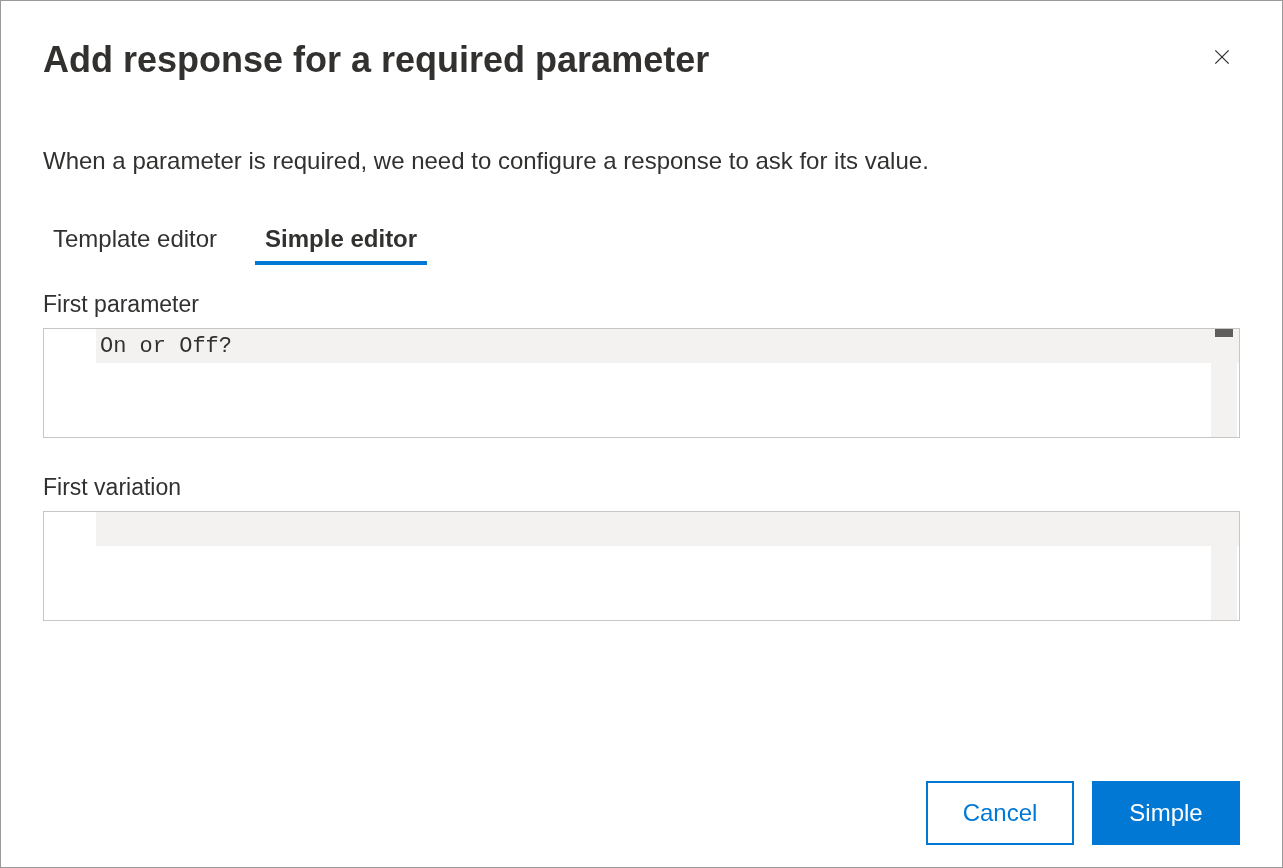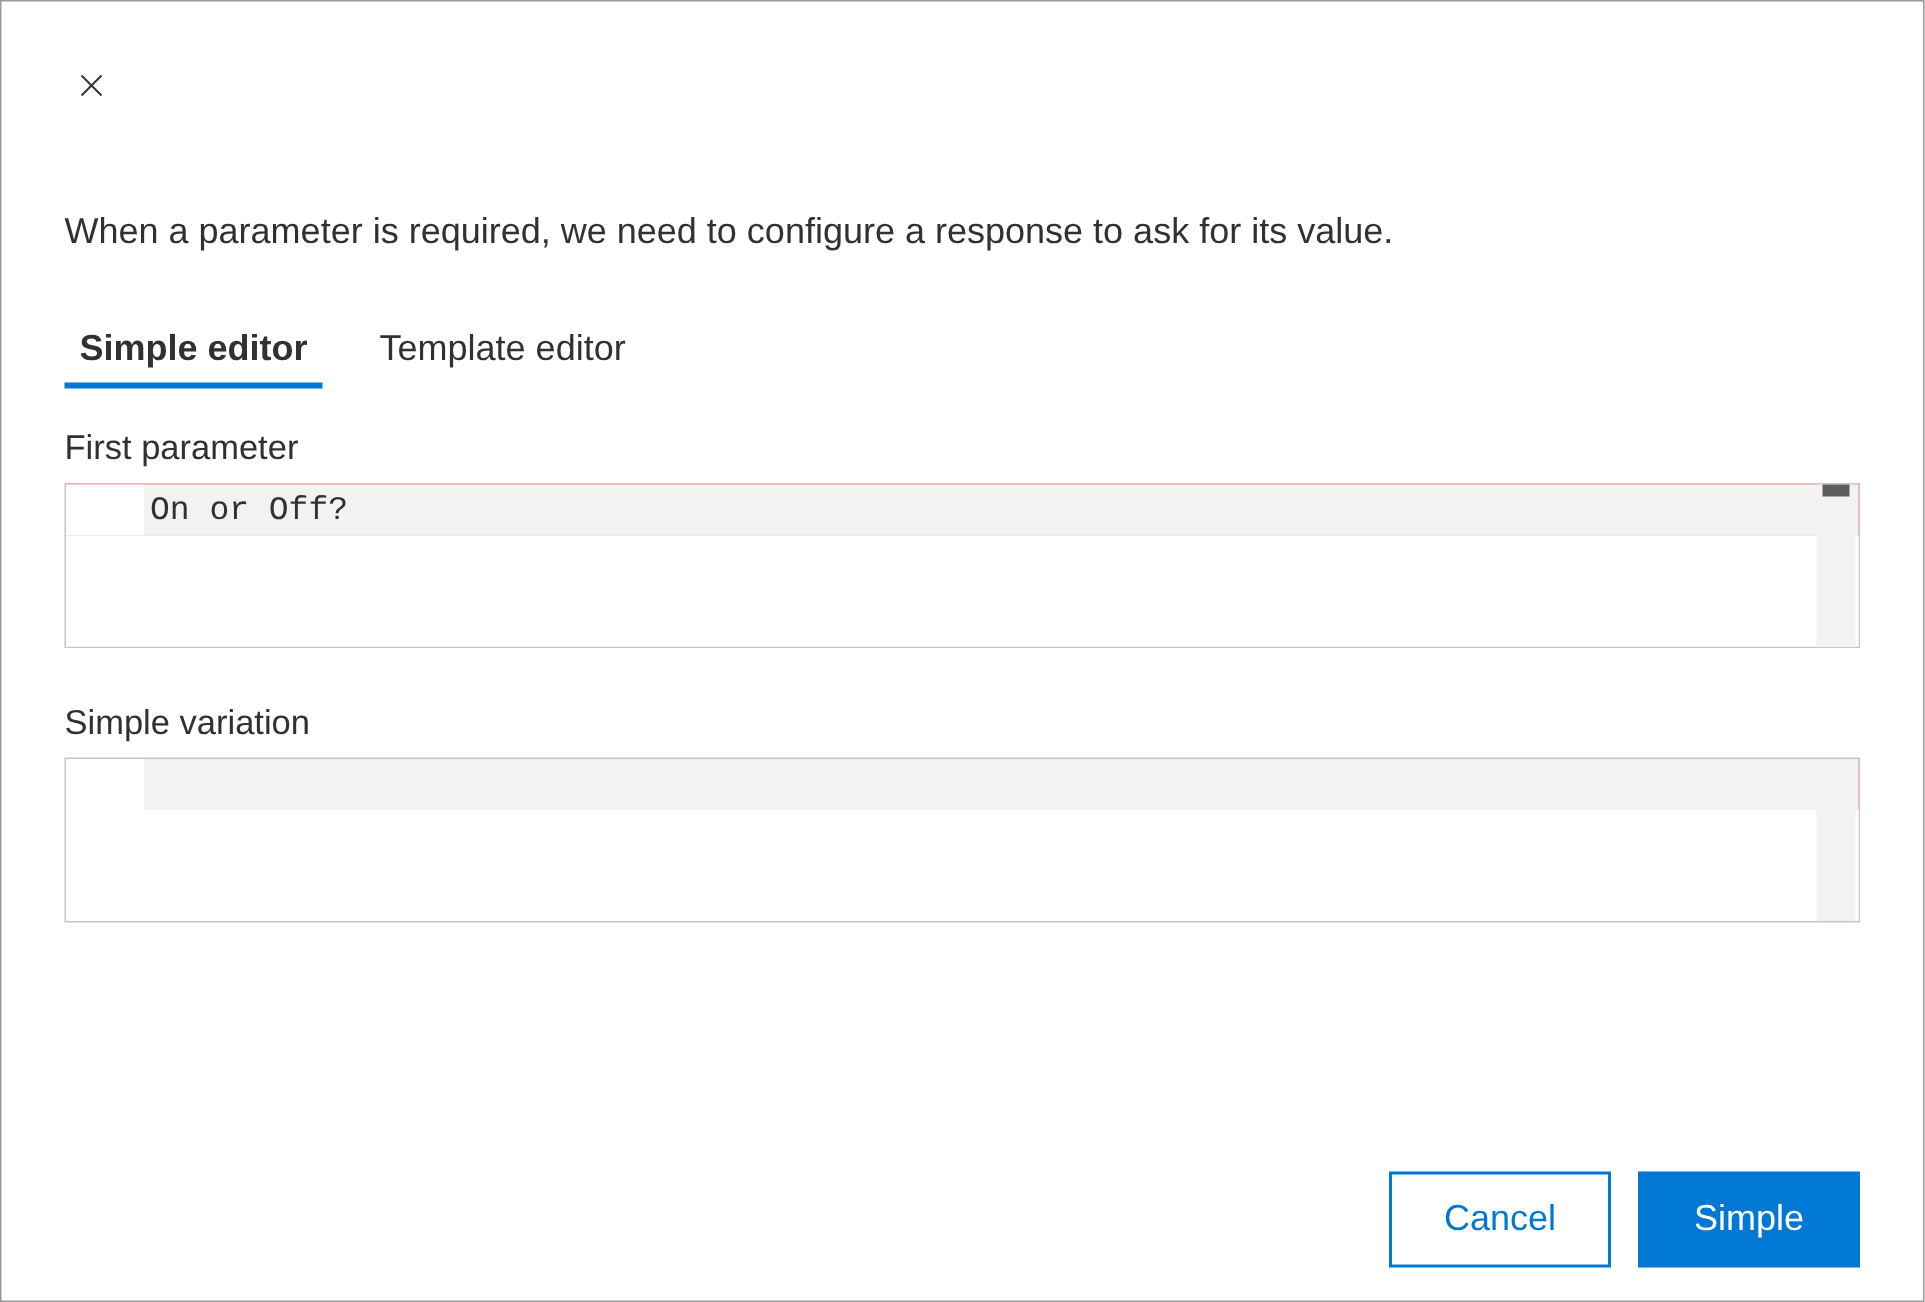--- a/index.html
+++ b/index.html
@@ -162,51 +162,52 @@
     .btn-primary {
       background: #0078d4;
       color: #fff;
     }
   </style>
 </head>
 <body>
 
 <div class="dialog">
   <div class="header-row">
+    <h1 class="dialog-title">Add response for a required parameter</h1>
     <button class="close-btn">
       <svg viewBox="0 0 24 24" fill="none" stroke="#323130" stroke-width="1.5">
         <line x1="4" y1="4" x2="20" y2="20"></line>
         <line x1="20" y1="4" x2="4" y2="20"></line>
       </svg>
     </button>
   </div>
 
   <p class="description">When a parameter is required, we need to configure a response to ask for its value.</p>
 
   <div class="tabs">
+    <button class="tab">Template editor</button>
     <button class="tab active">Simple editor</button>
-    <button class="tab">Template editor</button>
   </div>
 
   <div>
     <div class="field-label">First parameter</div>
     <div class="editor-box">
       <div class="editor-line">
         <div class="editor-gutter"></div>
         <div class="editor-content">On or Off?</div>
       </div>
       <div class="editor-body"></div>
       <div class="editor-scrollbar">
         <div class="editor-scrollbar-thumb"></div>
       </div>
     </div>
   </div>
 
   <div>
-    <div class="field-label">Simple variation</div>
+    <div class="field-label">First variation</div>
     <div class="editor-box">
       <div class="editor-line">
         <div class="editor-gutter"></div>
         <div class="editor-content"></div>
       </div>
       <div class="editor-body"></div>
       <div class="editor-scrollbar"></div>
     </div>
   </div>
 

